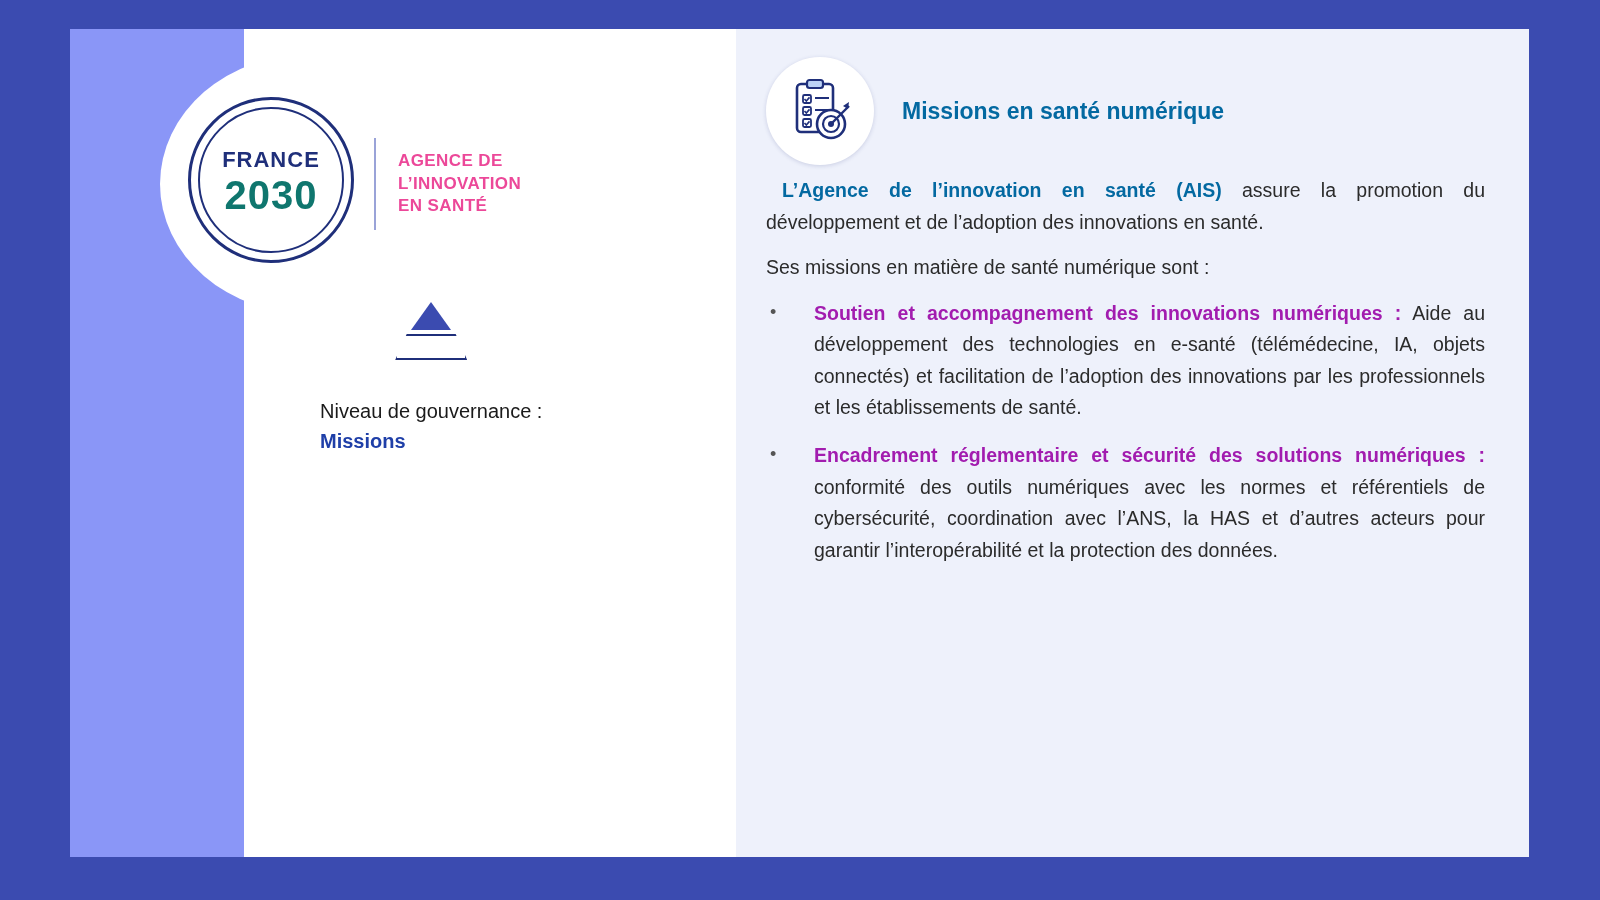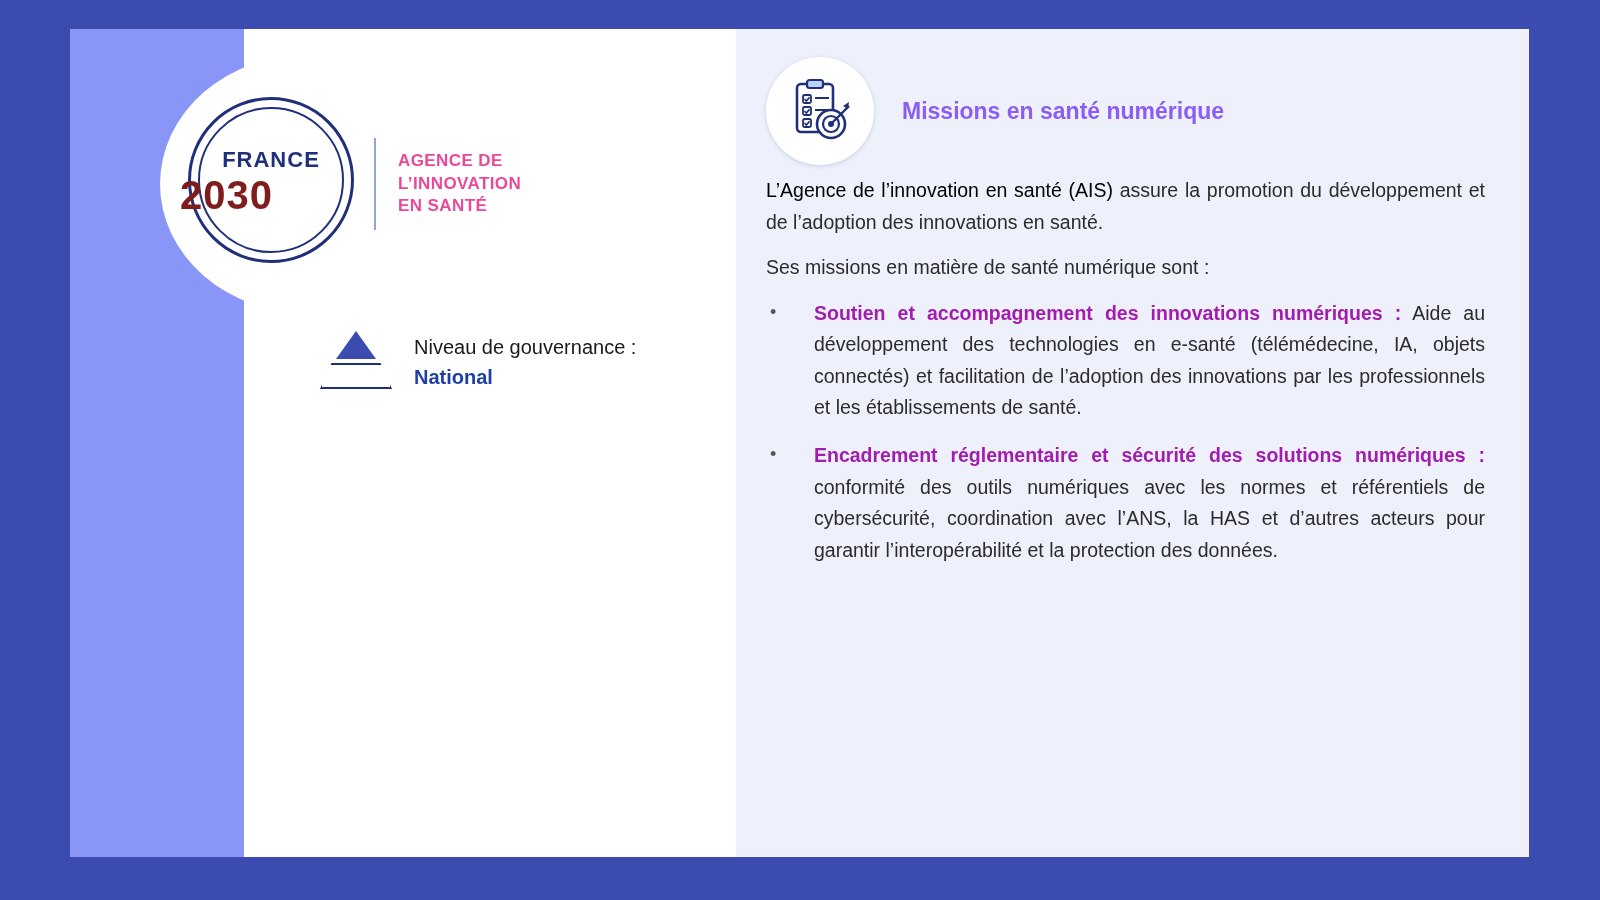--- a/index.html
+++ b/index.html
@@ -90,24 +90,25 @@
     text-align: center;
     font-size: 22px;
     font-weight: bold;
     letter-spacing: 1px;
     color: #1f2f7a;
   }
   .france2030 .y-text {
     position: absolute;
     left: 0; top: 84px;
     width: 182px;
+    text-align: center;
     font-size: 40px;
     font-weight: bold;
     letter-spacing: 1px;
-    color: #7f1d1d;
+    color: #0f766e;
   }
 
   .divider-vert {
     width: 2px;
     height: 92px;
     background: #9aa3d8;
     margin: 0 22px 0 4px;
   }
 
   .agence-title {
@@ -116,24 +117,25 @@
     font-weight: bold;
     line-height: 1.32;
     letter-spacing: 0.4px;
     text-transform: uppercase;
   }
 
   
   .gov-block {
     position: absolute;
     left: 40px;
-    top: 302px;
+    top: 273px;
     display: flex;
     align-items: center;
     gap: 22px;
+    flex-direction: column;
   }
   .gov-icon {
     width: 72px;
     height: 62px;
     position: relative;
     flex: 0 0 72px;
   }
   .gov-icon .tri {
     position: absolute;
     left: 16px; top: 0;
@@ -184,36 +186,37 @@
     flex: 0 0 108px;
     display: flex;
     align-items: center;
     justify-content: center;
     box-shadow: 0 1px 4px rgba(40,50,120,0.18);
   }
 
   .header-title {
     font-size: 23px;
     font-weight: bold;
-    color: #8b5cf6;
+    color: #0369a1;
   }
 
   .body-text {
     padding: 10px 44px 0 30px;
     color: #2b2b2b;
     font-size: 19.5px;
     line-height: 1.62;
     text-align: justify;
   }
   .body-text p {
     margin: 0 0 14px 0;
   }
   .body-text .strong {
-    font-weight: normal;
-    color: #000000;
+    font-weight: bold;
+    color: #0369a1;
+    margin-left: 16px;
   }
 
   ul.bullets {
     list-style: none;
     margin: 4px 0 0 0;
     padding: 0;
   }
   ul.bullets > li {
     position: relative;
     padding-left: 48px;
@@ -260,21 +263,21 @@
       </div>
     </div>
 
     <div class="gov-block">
       <div class="gov-icon">
         <div class="tri"></div>
         <div class="trap"></div>
       </div>
       <div class="gov-text">
         <div>Niveau de gouvernance :</div>
-        <div class="value">National</div>
+        <div class="value">Missions</div>
       </div>
     </div>
   </div>
 
   <div class="content">
 
     <div class="content-header">
       <div class="header-icon">
         <svg width="70" height="70" viewBox="0 0 70 70" aria-hidden="true">
           <rect x="12" y="8" width="36" height="48" rx="4" fill="#ffffff" stroke="#1f2f7a" stroke-width="2.6"></rect>

